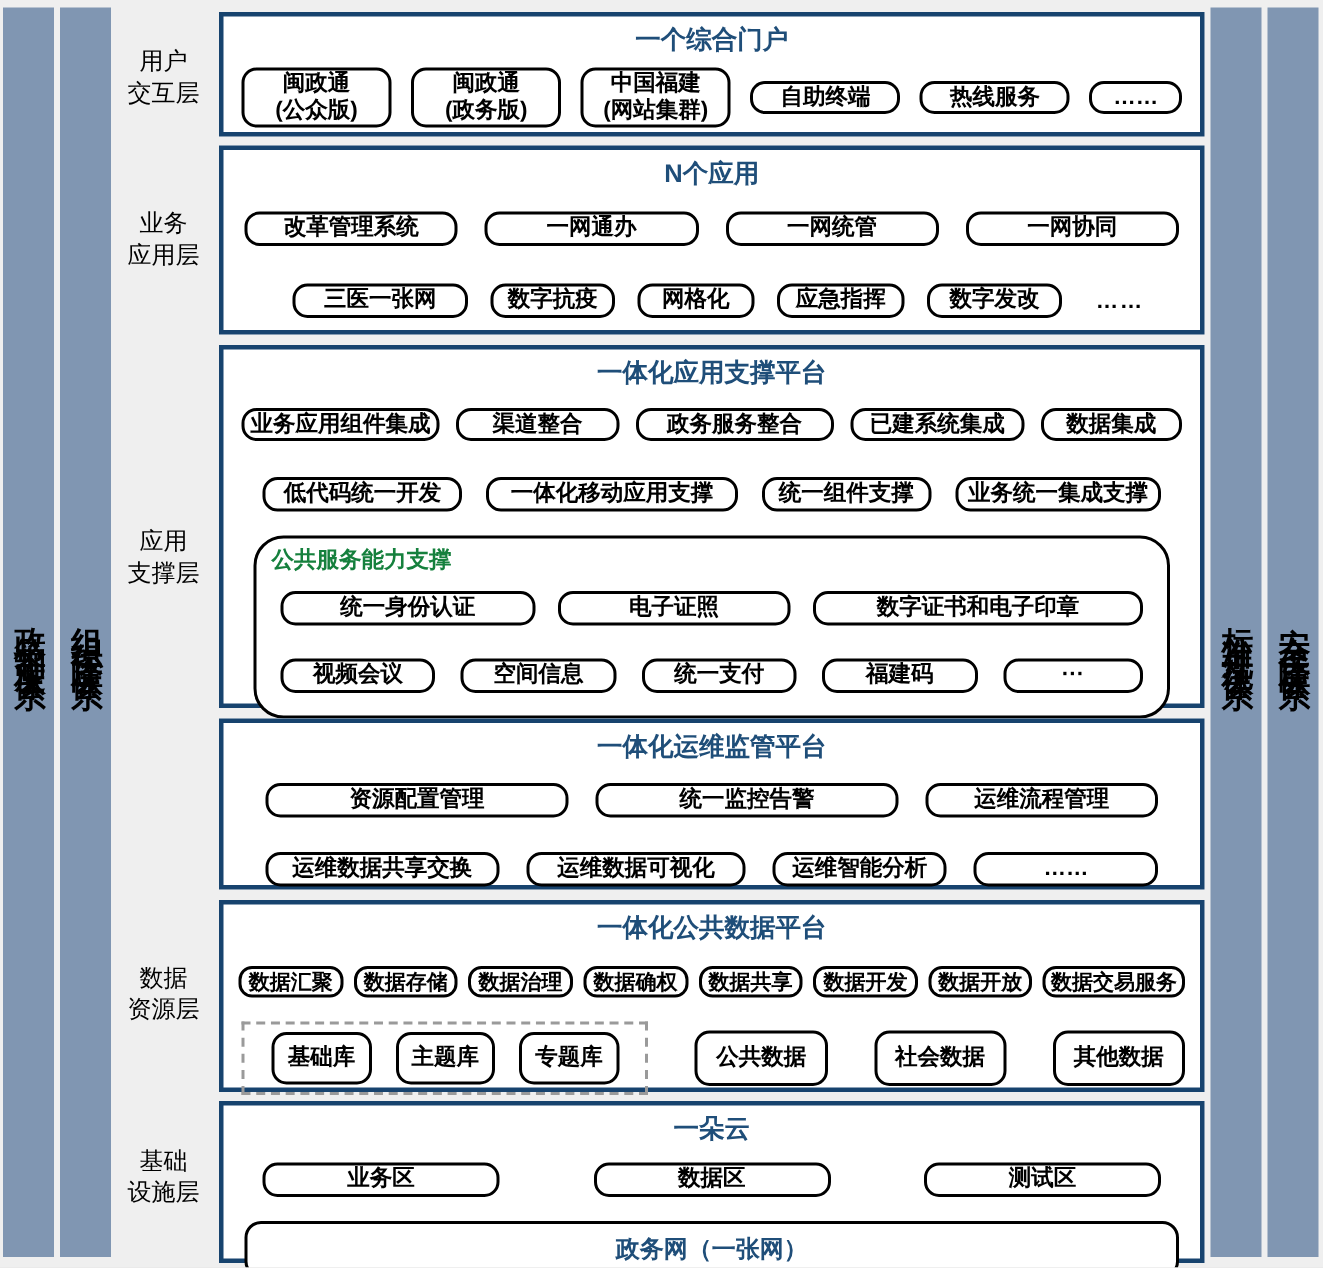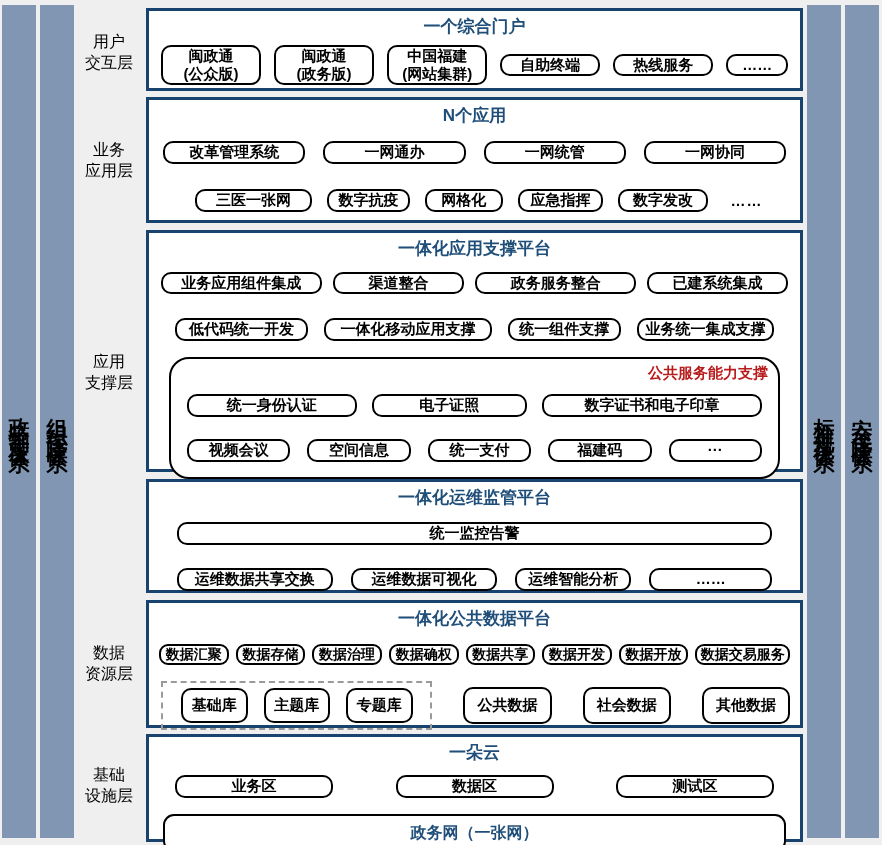--- a/index.html
+++ b/index.html
@@ -63,21 +63,21 @@
   .s3-r1 .box:nth-child(5){flex:0.95}
   .s3-r2{margin:12px 26px 0;gap:16px;height:35px}
   .s3-r2 .box:nth-child(1){flex:1.28}
   .s3-r2 .box:nth-child(2){flex:1.62}
   .s3-r2 .box:nth-child(3){flex:1.08}
   .s3-r2 .box:nth-child(4){flex:1.32}
   .pub{
     margin:10px 20px 0;border:2.5px solid #000;border-radius:20px;
     padding:5px 10px 9px;background:#fff;
   }
-  .pub-title{text-align:right;font-weight:bold;font-size:15px;color:#b91c1c;}
+  .pub-title{text-align:left;font-weight:bold;font-size:15px;color:#15803d;}
   .pub-r1{margin:5px 6px 0;gap:15px;height:35px}
   .pub-r1 .box:nth-child(1){flex:1.15}
   .pub-r1 .box:nth-child(2){flex:1.05}
   .pub-r1 .box:nth-child(3){flex:1.5}
   .pub-r2{margin:10px 6px 0;gap:17px;height:35px}
   .pub-r2 .box:nth-child(5){flex:0.9}
   
   .s4{top:479px;height:114px}
   .s4-r1{margin:7px 28px 0;gap:18px;height:35px}
   .s4-r1 .box:nth-child(1){flex:1.05}
@@ -173,20 +173,21 @@
     </div>
   </div>
 
   <div class="sec s3">
     <div class="sec-title">一体化应用支撑平台</div>
     <div class="row s3-r1">
       <div class="box">业务应用组件集成</div>
       <div class="box">渠道整合</div>
       <div class="box">政务服务整合</div>
       <div class="box">已建系统集成</div>
+      <div class="box">数据集成</div>
     </div>
     <div class="row s3-r2">
       <div class="box">低代码统一开发</div>
       <div class="box">一体化移动应用支撑</div>
       <div class="box">统一组件支撑</div>
       <div class="box">业务统一集成支撑</div>
     </div>
     <div class="pub">
       <div class="pub-title">公共服务能力支撑</div>
       <div class="row pub-r1">
@@ -200,21 +201,23 @@
         <div class="box">统一支付</div>
         <div class="box">福建码</div>
         <div class="box">···</div>
       </div>
     </div>
   </div>
 
   <div class="sec s4">
     <div class="sec-title">一体化运维监管平台</div>
     <div class="row s4-r1">
+      <div class="box">资源配置管理</div>
       <div class="box">统一监控告警</div>
+      <div class="box">运维流程管理</div>
     </div>
     <div class="row s4-r2">
       <div class="box">运维数据共享交换</div>
       <div class="box">运维数据可视化</div>
       <div class="box">运维智能分析</div>
       <div class="box">……</div>
     </div>
   </div>
 
   <div class="sec s5">

